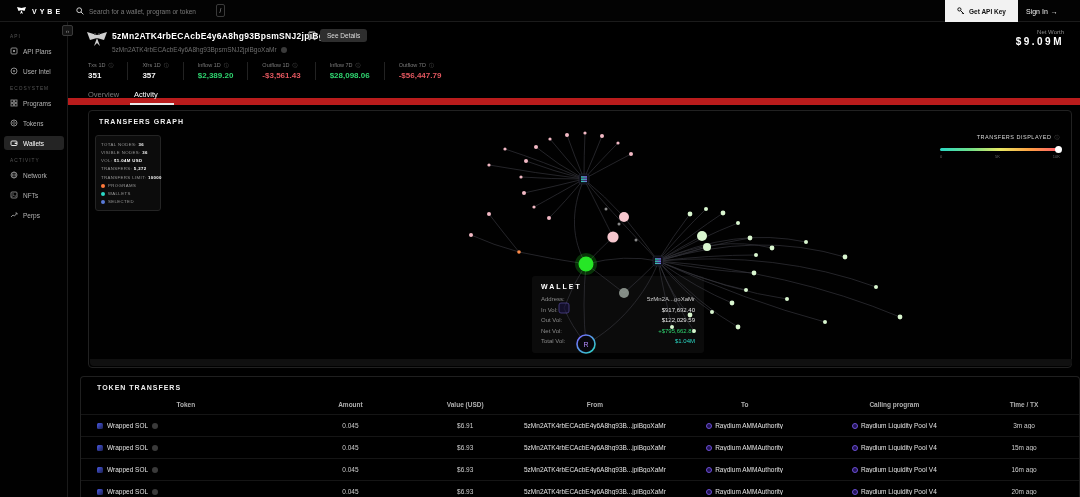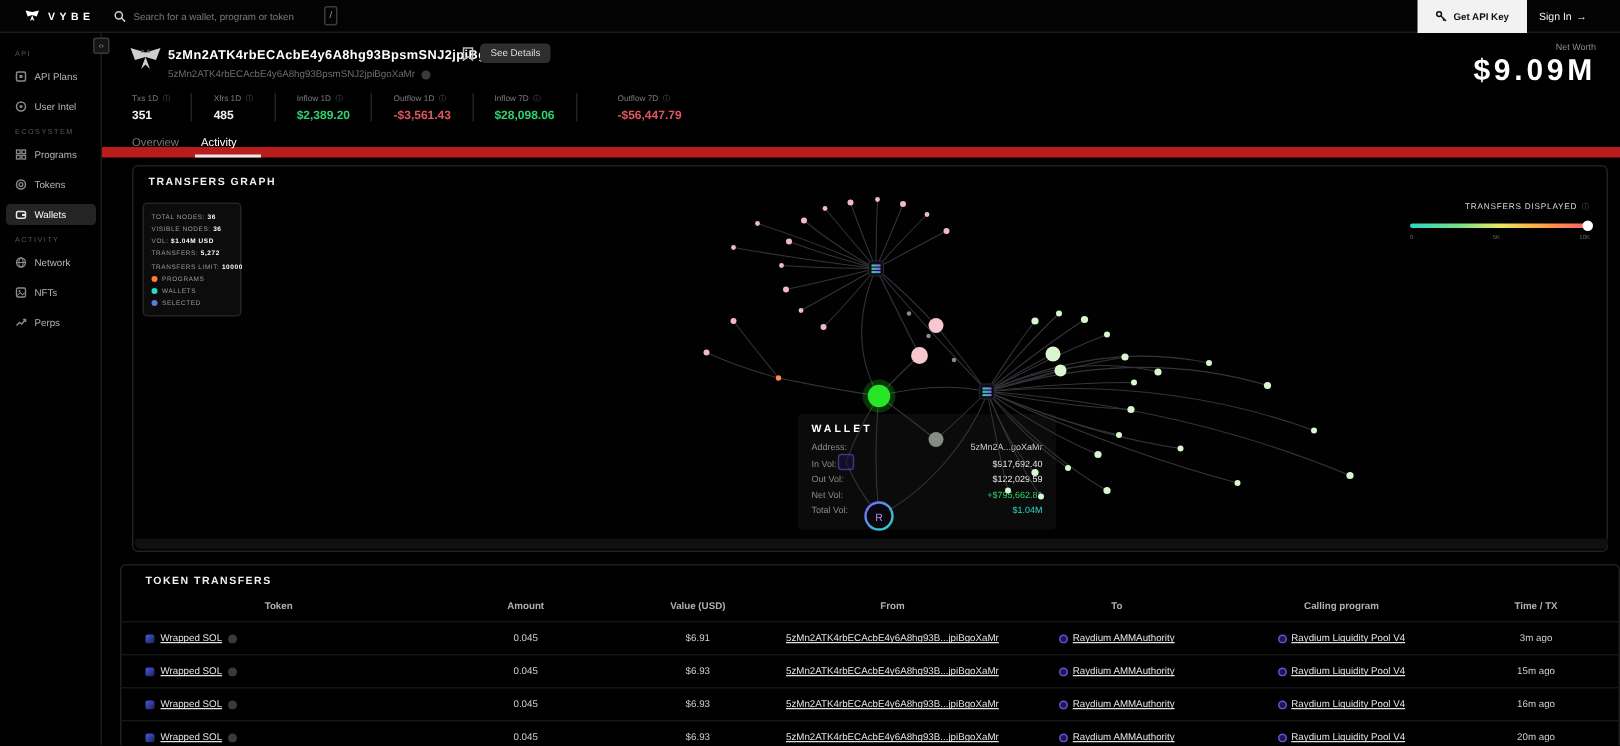--- a/index.html
+++ b/index.html
@@ -36,24 +36,24 @@
   
   #content { position:absolute; left:68px; top:22px; width:1012px; height:475px; background:#000; }
   .addr-main { position:absolute; left:44px; top:9px; font-size:8.5px; font-weight:bold; color:#fff; letter-spacing:.3px; }
   .bookmark { position:absolute; left:240px; top:9px; }
   .see-details { position:absolute; left:252px; top:7px; background:#2e2e2e; border-radius:3px; color:#ddd;
     font-size:6.5px; padding:3px 7px; cursor:pointer; }
   .addr-sub { position:absolute; left:44px; top:24px; font-size:6.5px; color:#6d6d6d; display:flex; align-items:center; gap:4px; }
   .copy-dot { width:6px; height:6px; border-radius:50%; background:#3a3a3a; display:inline-block; }
   .networth { position:absolute; right:16px; top:7px; text-align:right; }
   .networth .nw-label { font-size:6px; color:#8b8b8b; }
-  .networth .nw-value { font-size:20px; font-weight:bold; color:#fff; letter-spacing:2.5px; margin-top:1px;text-align:center; }
+  .networth .nw-value { font-size:10px; font-weight:bold; color:#fff; letter-spacing:2.5px; margin-top:1px;text-align:center; }
   .stats { position:absolute; left:20px; top:40px; display:flex; align-items:center; }
   .stat { padding-right:14px; margin-right:14px; border-right:1px solid #222; }
-  .stat:last-child { border-right:none;margin-left:13px; }
+  .stat:last-child { border-right:none; }
   .stat-label { font-size:5.5px; color:#7b7b7b; display:flex; gap:3px; align-items:center; white-space:nowrap; }
   .stat-value { font-size:8px; font-weight:bold; color:#f2f2f2; margin-top:3px; white-space:nowrap; }
   .stat-value.green { color:#2fd36f; }
   .stat-value.red { color:#e0565e; }
   .info-glyph { font-family:"DejaVu Sans", sans-serif; font-size:5px; color:#5e5e5e; }
 
   
   .tabs { position:absolute; left:0; top:64px; width:1012px; height:19px; border-bottom:7px solid #b91c1c; }
   .tab { position:absolute; top:4px; font-size:7.5px; cursor:pointer; }
   .tab.inactive { color:#7a7a7a; }
@@ -236,21 +236,21 @@
           <span>Txs 1D</span>
           <span class="info-glyph">ⓘ</span>
         </div>
       <div class="stat-value">351</div>
     </div>
     <div class="stat">
       <div class="stat-label">
           <span>Xfrs 1D</span>
           <span class="info-glyph">ⓘ</span>
         </div>
-      <div class="stat-value">485</div>
+      <div class="stat-value">357</div>
     </div>
     <div class="stat">
       <div class="stat-label">
           <span>Inflow 1D</span>
           <span class="info-glyph">ⓘ</span>
         </div>
       <div class="stat-value green">$2,389.20</div>
     </div>
     <div class="stat">
       <div class="stat-label">

